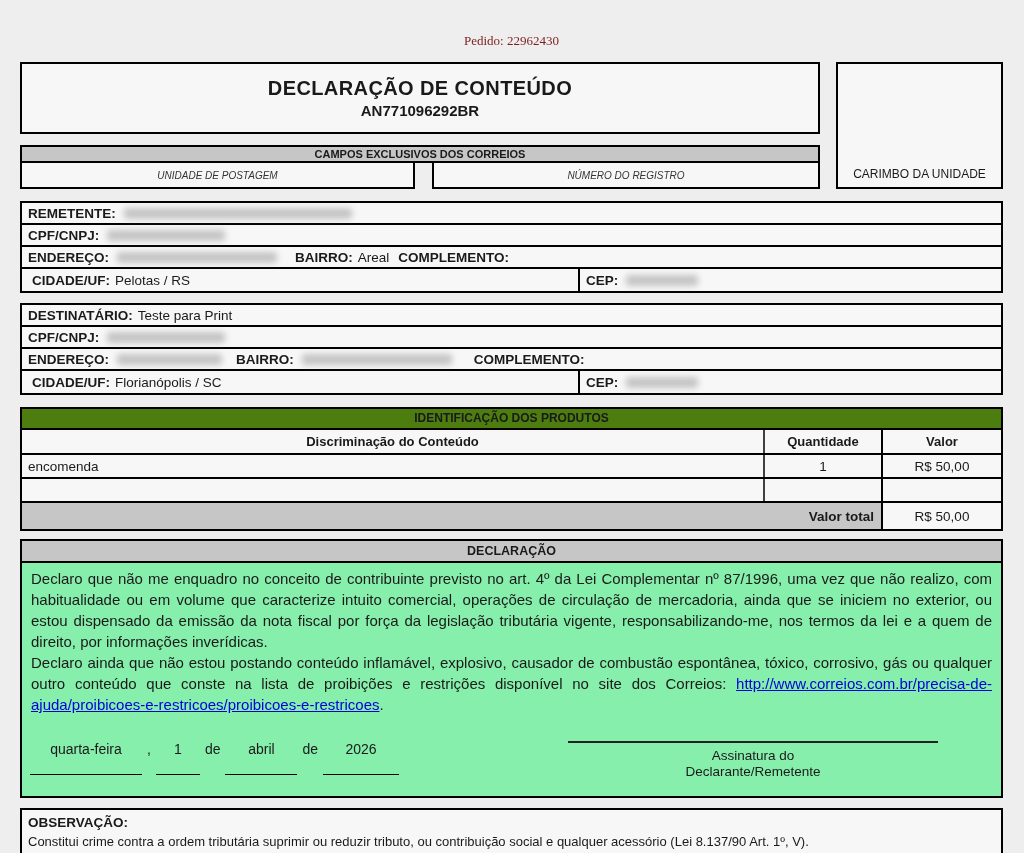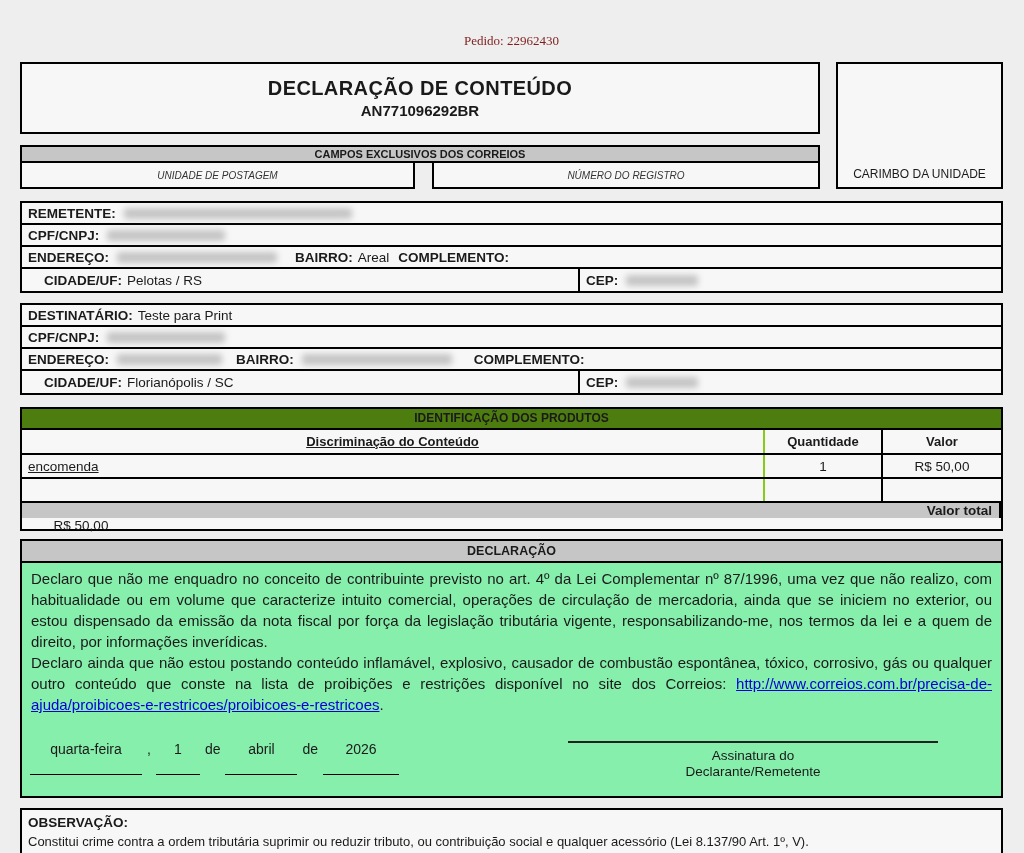--- a/index.html
+++ b/index.html
@@ -52,45 +52,45 @@
   
   .ftable { border:2px solid #000; background:#f7f7f7; }
   .ftable.remetente { margin-top:12px; }
   .ftable.destinatario { margin-top:10px; }
   .frow {
     height:22px; border-bottom:2px solid #000;
     display:flex; align-items:center;
     padding-left:6px; font-size:13.5px; 
   }
   .frow:last-child { border-bottom:none; }
-  .frow.split { padding-left:16px; }
+  .frow.split { padding-left:4px; }
   .lbl { font-weight:bold; white-space:nowrap; }
   .val { margin-left:5px; white-space:nowrap; }
   .cell-left { flex:1; display:flex; align-items:center; padding-left:6px; height:100%; }
   .cell-cep  { width:423px; border-left:2px solid #000; display:flex; align-items:center; padding-left:6px; height:100%; }
   .redact {
     display:inline-block; height:11px; margin-left:8px;
     background:#9b9b9b; filter:blur(3px); opacity:.55; border-radius:2px;
   }
 
   
   .products { border:2px solid #000; background:#f7f7f7; margin-top:12px; }
   .sec-bar {
     background:#4d7c0f; border-bottom:2px solid #000;
     height:21px; line-height:19px; text-align:center;
     font-weight:bold; font-size:12px;
   }
   .prow { display:flex; border-bottom:2px solid #000; height:25px; }
   .prow.head { font-weight:bold; font-size:13px; }
   .prow.data { height:24px; font-size:13.5px; }
-  .pc-desc { flex:1; border-right:2px solid #84cc16; display:flex; align-items:center; justify-content:center;text-decoration:underline; }
+  .pc-desc { flex:1; border-right:2px solid #404040; display:flex; align-items:center; justify-content:center; }
   .prow.data .pc-desc { justify-content:flex-start; padding-left:6px; }
   .pc-qty { width:118px; border-right:2px solid #000; display:flex; align-items:center; justify-content:center; }
   .pc-val { width:118px; display:flex; align-items:center; justify-content:center; }
-  .prow.total { border-bottom:none; height:26px; font-size:13.5px;flex-direction:column; }
+  .prow.total { border-bottom:none; height:26px; font-size:13.5px; }
   .total-left {
     flex:1; background:#c6c6c6; border-right:2px solid #000;
     display:flex; align-items:center; justify-content:flex-end;
     padding-right:7px; font-weight:bold;
   }
   .total-val { width:118px; display:flex; align-items:center; justify-content:center; }
 
   
   .declaration { border:2px solid #000; background:#86efac; margin-top:8px; }
   .decl-bar {

